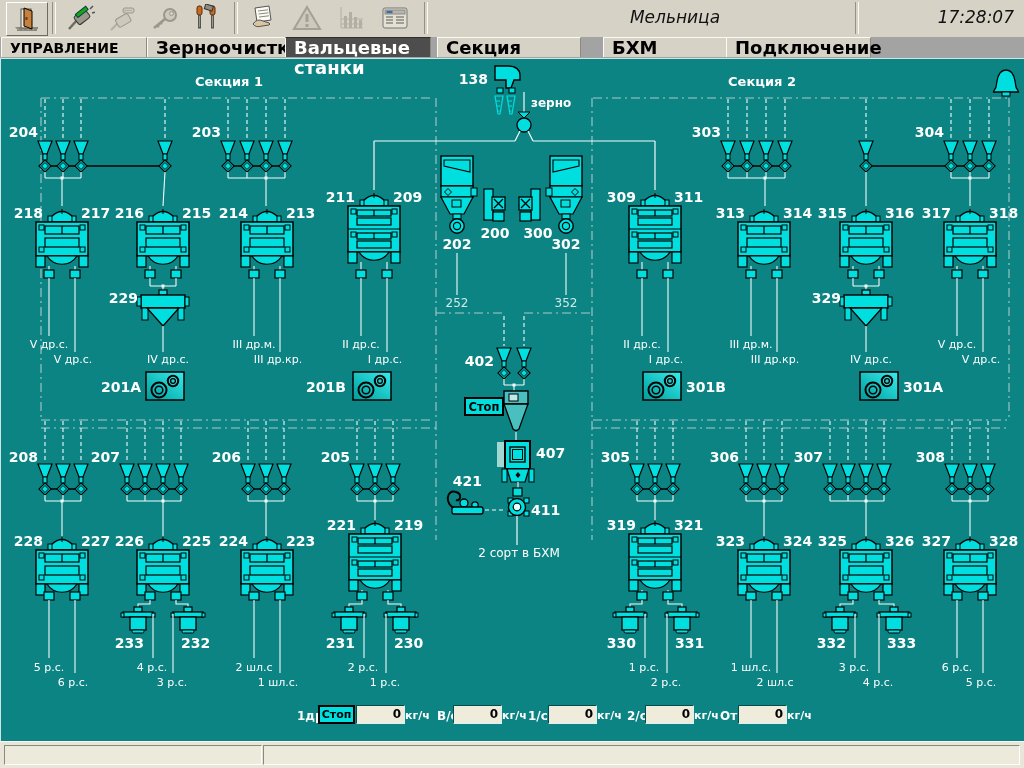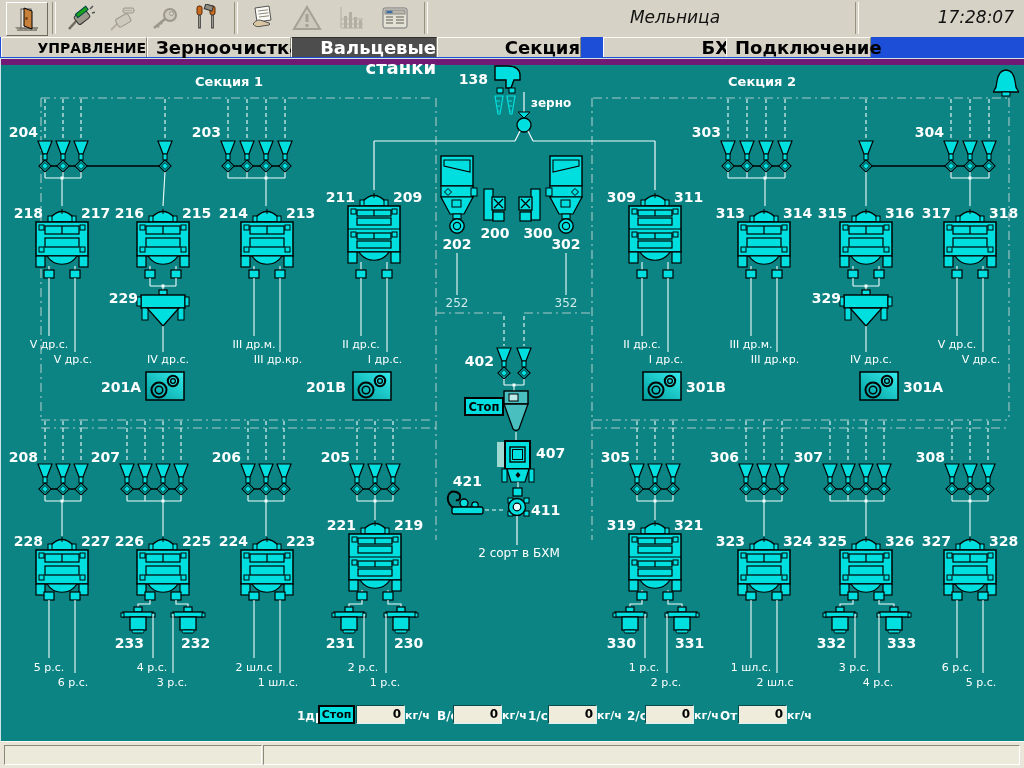--- a/index.html
+++ b/index.html
@@ -11,22 +11,22 @@
   .tbtn{position:absolute;top:2px;width:40px;height:32px;display:flex;align-items:center;
         justify-content:center;background:#d6d2c6;}
   .tbtn.raised{border:1px solid;border-color:#fff #6f6b5d #6f6b5d #fff;}
   .tsep{position:absolute;top:2px;width:2px;height:32px;
         border-left:1px solid #96927f;border-right:1px solid #fbfaf4;}
   #win-title{position:absolute;left:540px;top:7px;width:270px;text-align:center;
              font-style:italic;font-size:17px;color:#111;}
   #clock{position:absolute;left:862px;top:7px;width:152px;text-align:right;
          font-style:italic;font-size:17px;color:#111;}
   
-  #tabs{position:absolute;left:0;top:37px;width:1024px;height:21px;background:#1d4ed8;
-        border-bottom:7px solid #701a75;text-align:right;}
+  #tabs{position:absolute;left:0;top:37px;width:1024px;height:21px;background:#a3a3a3;
+        border-bottom:1px solid #701a75;}
   .tab{position:absolute;top:0;height:20px;line-height:20px;padding-left:8px;box-sizing:border-box;
        font-size:18px;font-weight:bold;color:#000;background:#d6d2c6;
        border-right:1px solid #8e8a7a;border-left:1px solid #fbfaf4;border-top:1px solid #fbfaf4;}
   .tab.active{background:#4d4d4d;color:#fff;border-top:1px solid #2f2f2f;}
   .tab.first{font-size:14px;}
   
   #diag{position:absolute;left:0;top:58px;}
   #main-frame{position:absolute;left:0;top:58px;width:1023px;height:683px;
               border-left:1px solid #cfe4e4;border-top:1px solid #cfe4e4;pointer-events:none;}
   
@@ -129,21 +129,21 @@
     </div>
     <div class="tsep" style="left:424px"></div>
     <div id="win-title">Мельница</div>
     <div class="tsep" style="left:855px"></div>
     <div id="clock">17:28:07</div>
   </div>
 
   <div id="tabs">
     <div class="tab first" style="left:1px;width:146px">УПРАВЛЕНИЕ</div>
     <div class="tab" style="left:147px;width:144px">Зерноочистка</div>
-    <div class="tab active" style="left:291px;width:146px">Вальцевые станки</div>
+    <div class="tab active" style="left:285px;width:146px">Вальцевые станки</div>
     <div class="tab" style="left:437px;width:144px">Секция</div>
     <div class="tab" style="left:603px;width:145px">БХМ</div>
     <div class="tab" style="left:726px;width:145px">Подключение</div>
   </div>
 
   <svg id="diag" width="1024" height="683" viewBox="0 58 1024 683">
       <g>
         <path d="M41,98 H433" stroke="#a9c9c9" stroke-width="1.1" fill="none" stroke-dasharray="9 4 2 4"></path>
         <path d="M593,98 H1009" stroke="#a9c9c9" stroke-width="1.1" fill="none" stroke-dasharray="9 4 2 4"></path>
         <path d="M41,98 V420" stroke="#a9c9c9" stroke-width="1.1" fill="none" stroke-dasharray="9 4 2 4"></path>

